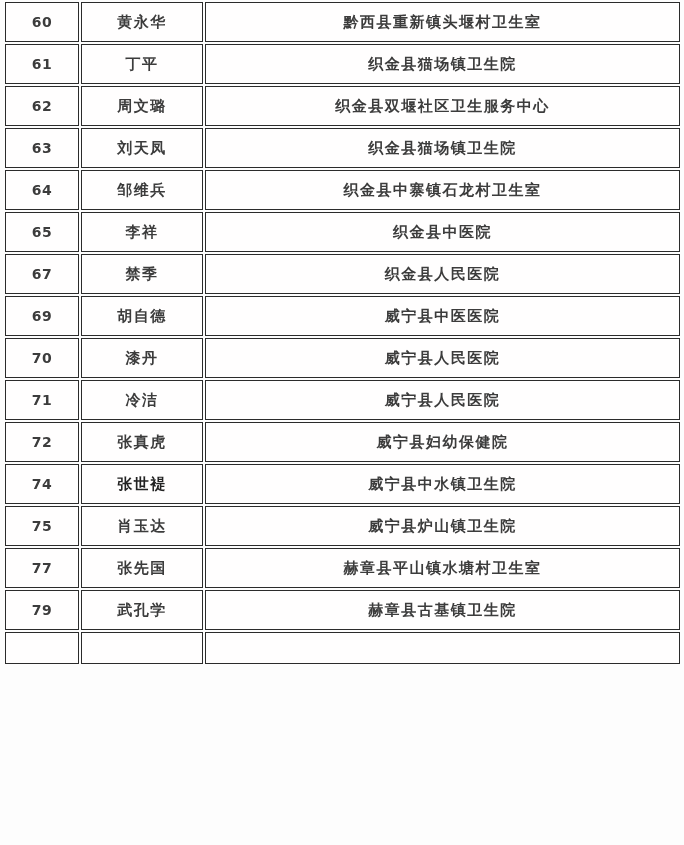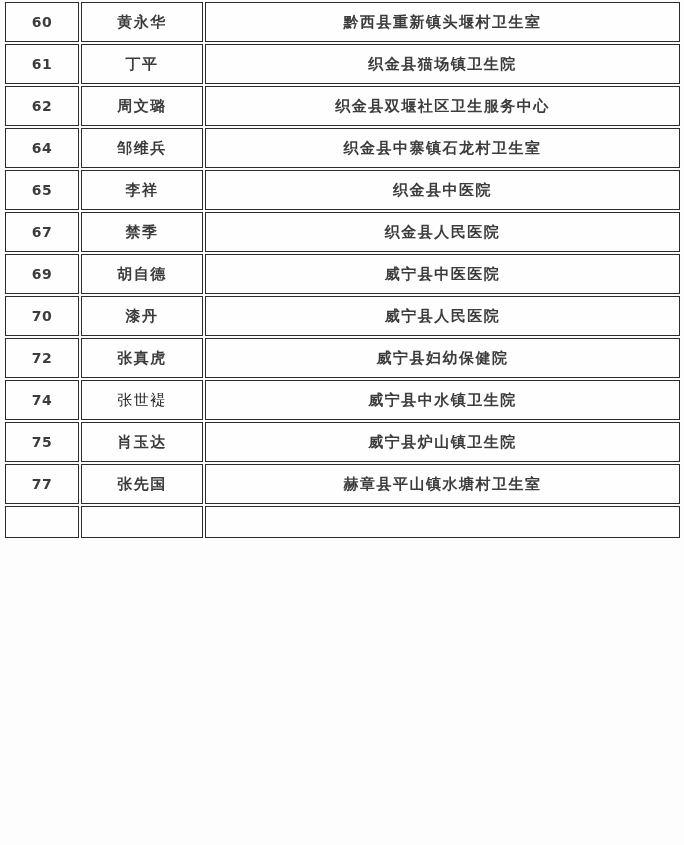--- a/index.html
+++ b/index.html
@@ -41,21 +41,21 @@
     white-space: nowrap;
   }
   table.roster td.num {
     letter-spacing: 0.5px;
     font-size: 14px;
   }
   table.roster tr.partial td {
     height: 30px;
   }
   table.roster td.extra-bold {
-    font-weight: 400;
+    font-weight: 700;
     color: #222;
   }
   col.c-no   { width: 74px;  }
   col.c-name { width: 122px; }
   col.c-org  { width: auto;  }
 </style>
 </head>
 <body>
 
 <div class="page">
@@ -75,20 +75,25 @@
           <td class="num">61</td>
           <td class="name">丁平</td>
           <td class="org">织金县猫场镇卫生院</td>
         </tr>
         <tr>
           <td class="num">62</td>
           <td class="name">周文璐</td>
           <td class="org">织金县双堰社区卫生服务中心</td>
         </tr>
         <tr>
+          <td class="num">63</td>
+          <td class="name">刘天凤</td>
+          <td class="org">织金县猫场镇卫生院</td>
+        </tr>
+        <tr>
           <td class="num">64</td>
           <td class="name">邹维兵</td>
           <td class="org">织金县中寨镇石龙村卫生室</td>
         </tr>
         <tr>
           <td class="num">65</td>
           <td class="name">李祥</td>
           <td class="org">织金县中医院</td>
         </tr>
         <tr>
@@ -100,39 +105,49 @@
           <td class="num">69</td>
           <td class="name">胡自德</td>
           <td class="org">威宁县中医医院</td>
         </tr>
         <tr>
           <td class="num">70</td>
           <td class="name">漆丹</td>
           <td class="org">威宁县人民医院</td>
         </tr>
         <tr>
+          <td class="num">71</td>
+          <td class="name">冷洁</td>
+          <td class="org">威宁县人民医院</td>
+        </tr>
+        <tr>
           <td class="num">72</td>
           <td class="name">张真虎</td>
           <td class="org">威宁县妇幼保健院</td>
         </tr>
         <tr>
           <td class="num">74</td>
           <td class="name extra-bold">张世褆</td>
           <td class="org">威宁县中水镇卫生院</td>
         </tr>
         <tr>
           <td class="num">75</td>
           <td class="name">肖玉达</td>
           <td class="org">威宁县炉山镇卫生院</td>
         </tr>
         <tr>
           <td class="num">77</td>
           <td class="name">张先国</td>
           <td class="org">赫章县平山镇水塘村卫生室</td>
         </tr>
+        <tr>
+          <td class="num">79</td>
+          <td class="name">武孔学</td>
+          <td class="org">赫章县古基镇卫生院</td>
+        </tr>
         <tr class="partial">
           <td></td>
           <td></td>
           <td></td>
         </tr>
       </tbody>
   </table>
 </div>
 
 </body></html>

